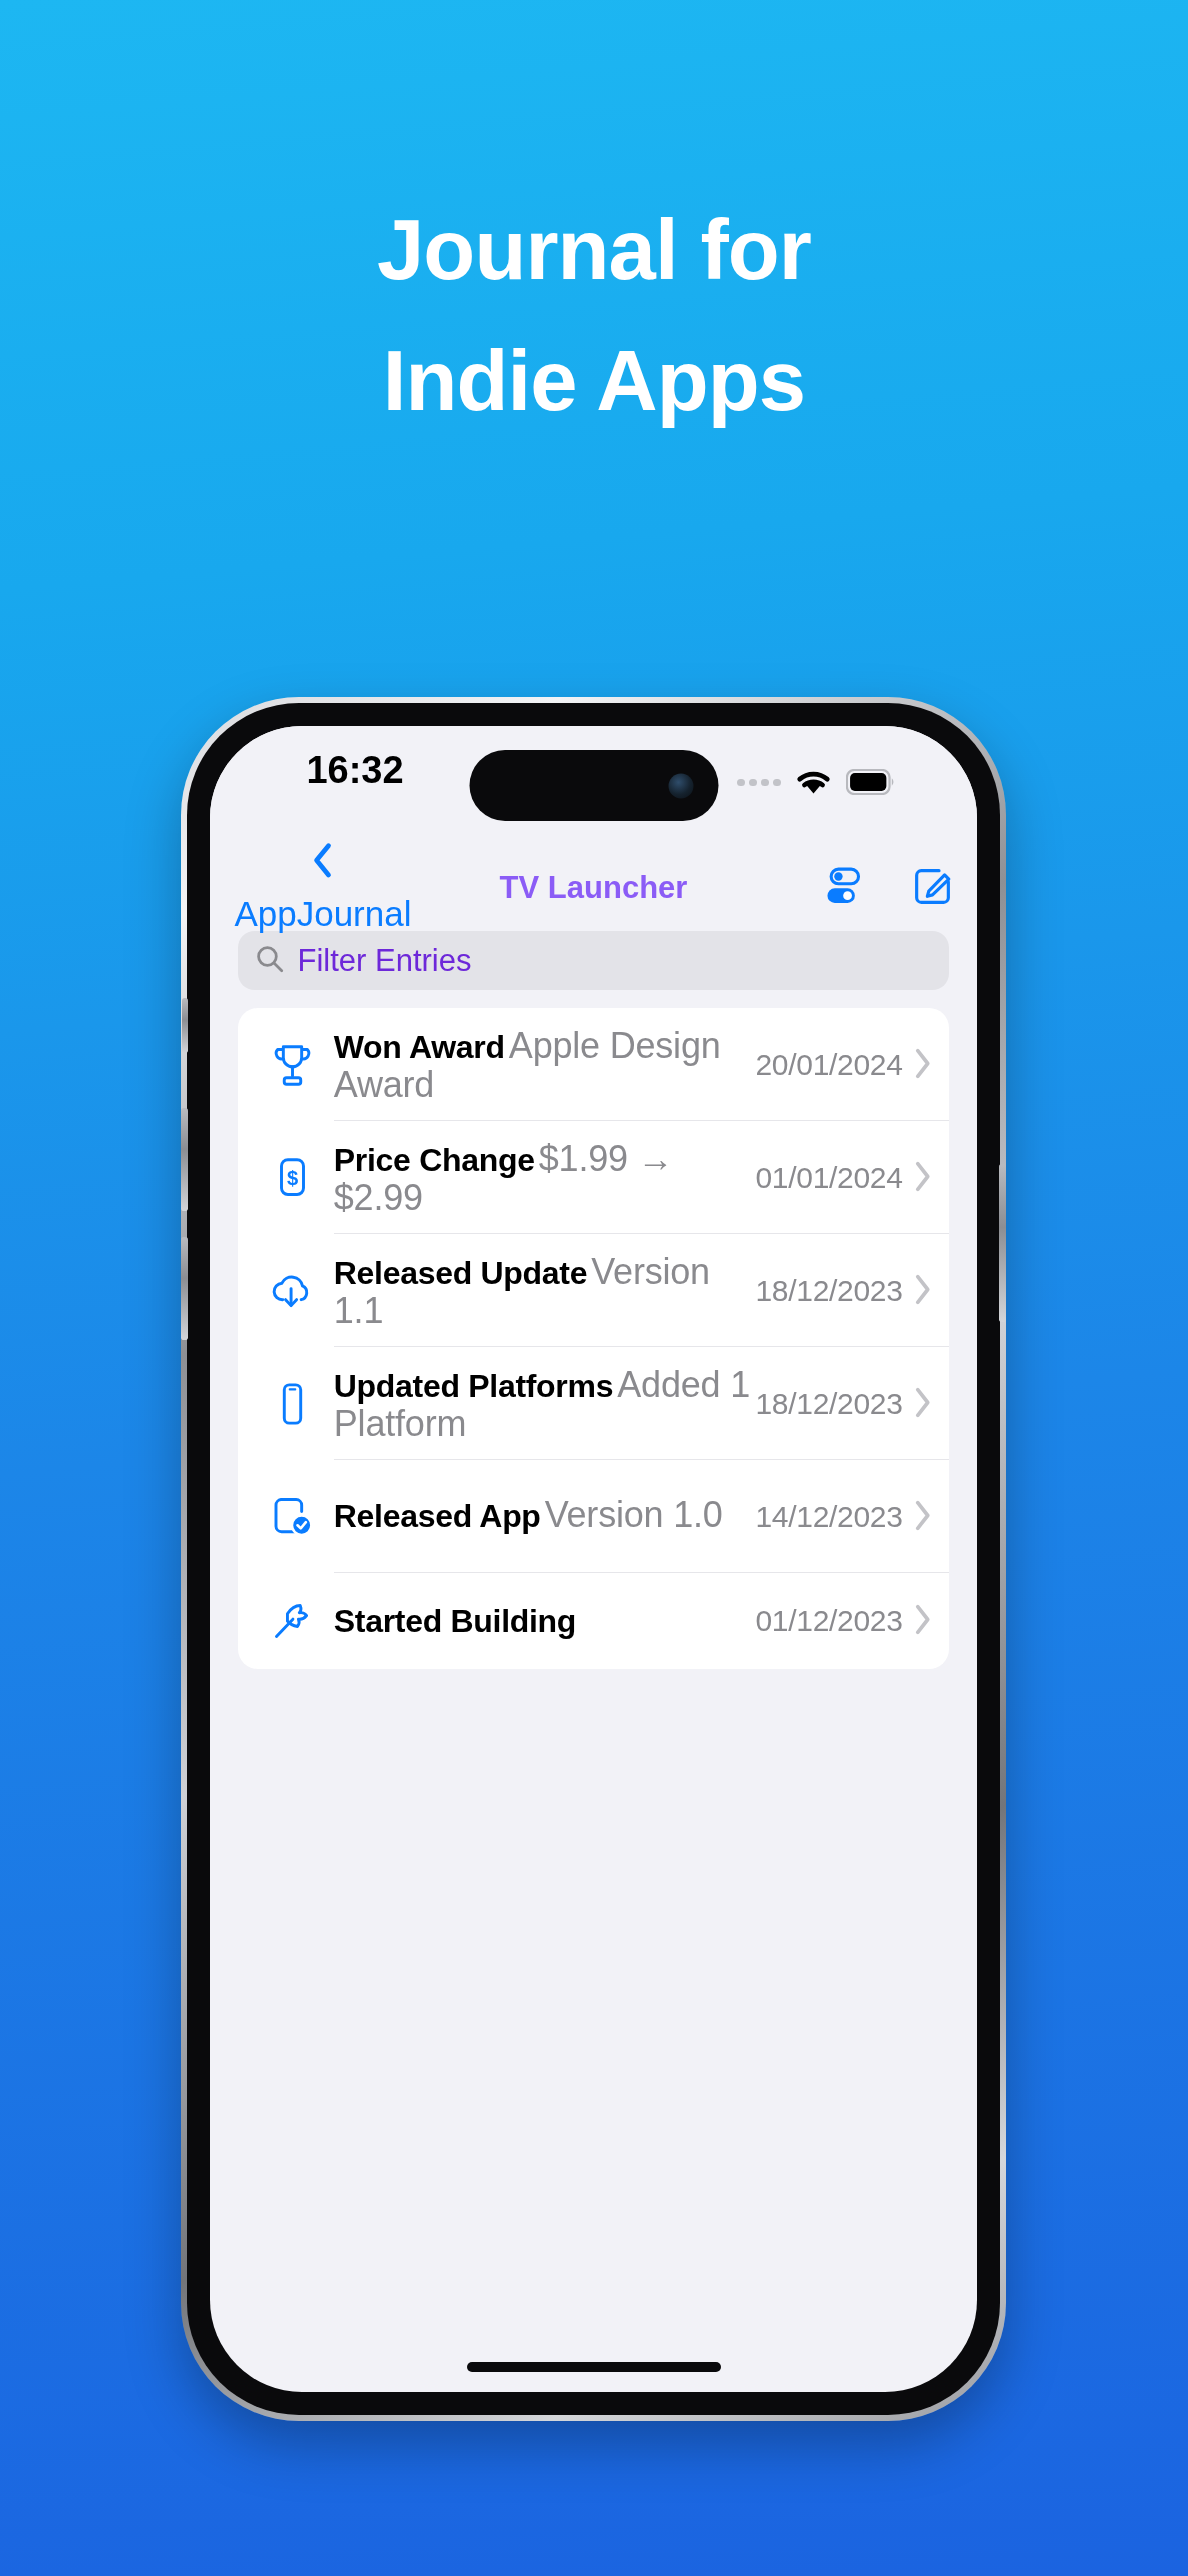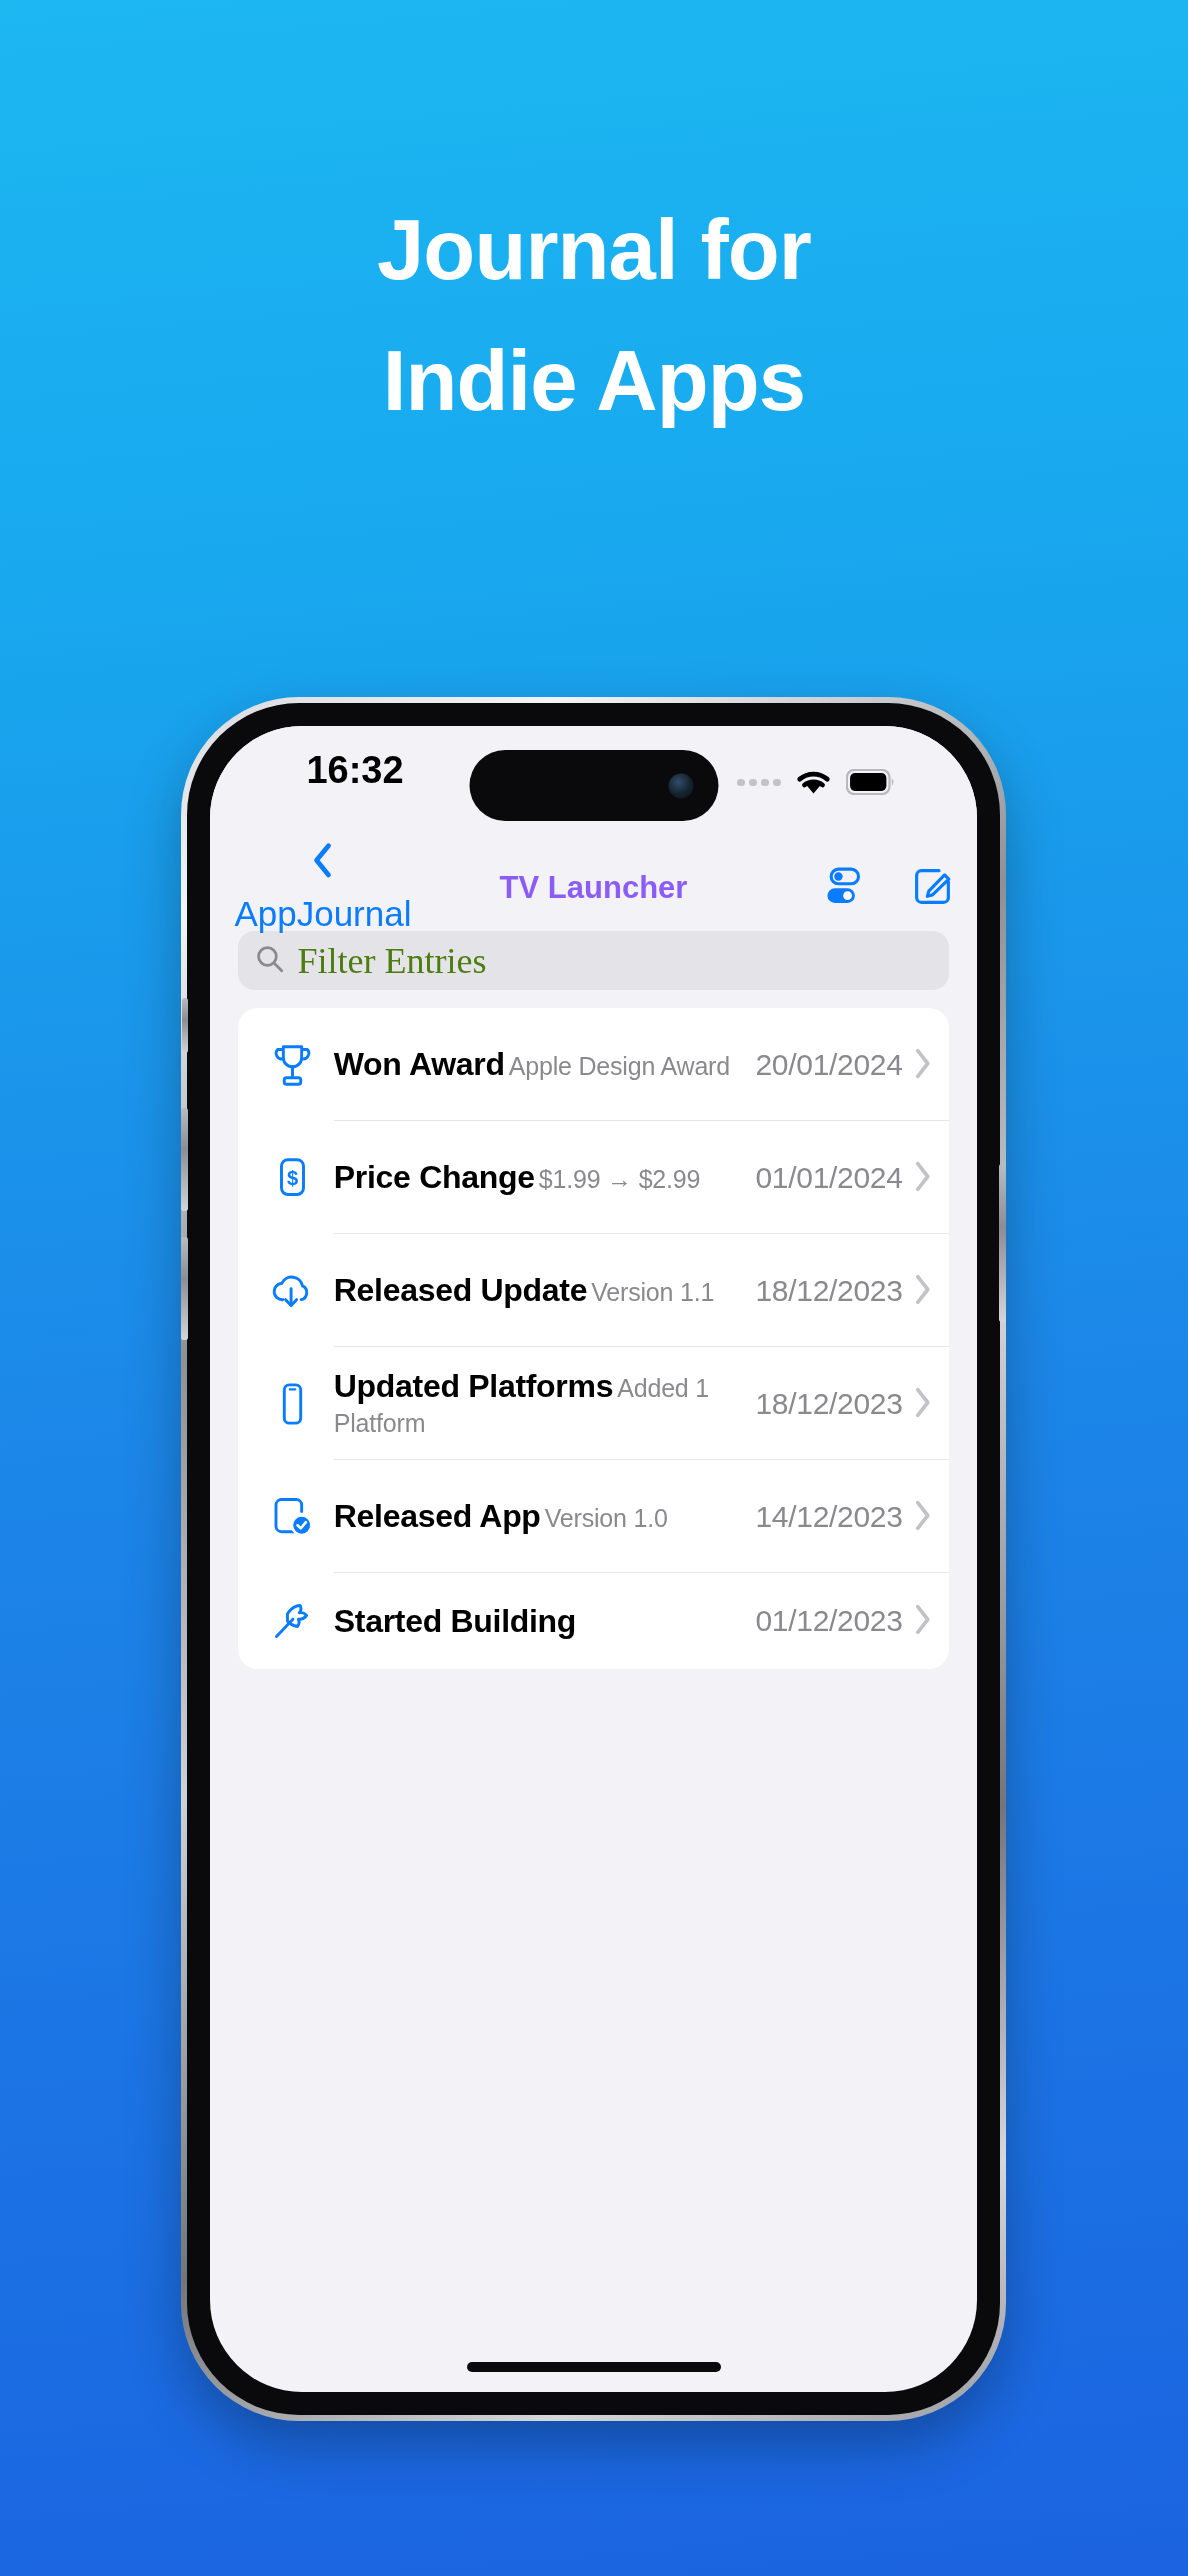--- a/index.html
+++ b/index.html
@@ -109,21 +109,21 @@
     display:flex; align-items:center; gap:48px;
   }
   .nav-icon { display:block; }
 
   
   .search-shell { background:#F2F2F7; padding:3.7px 28px 18.4px 28px; }
   .search-field {
     height:59px; border-radius:16.6px; background:#E3E3E8;
     display:flex; align-items:center; padding:0 16.6px; gap:13px;
   }
-  .search-field .ph { color:#4d7c0f; font-size:36px;font-family:Liberation Serif, serif; }
+  .search-field .ph { color:#6d28d9; font-size:31px; }
 
   
   .list-shell { background:#F2F2F7; padding:0 28px; }
   .card {
     background:#FFFFFF;
     border-radius:20px;
     overflow:hidden;
   }
   .row {
     display:flex; align-items:center;
@@ -132,21 +132,21 @@
     position:relative;
   }
   .row.short { height:96px; }
   .row-ico {
     width:68px; min-width:68px;
     display:flex; align-items:center; justify-content:center;
     color:#0A7CFF;
   }
   .row-txt { flex:1; min-width:0; padding-left:7.4px; }
   .row-title { font-size:32px; font-weight:bold; color:#000; line-height:39px; letter-spacing:-0.3px; }
-  .row-sub { font-size:25px; color:#8A8A8E; line-height:35px; margin-top:1.8px; letter-spacing:-0.2px; }
+  .row-sub { font-size:36px; color:#8A8A8E; line-height:35px; margin-top:1.8px; letter-spacing:-0.2px; }
   .row-right { display:flex; align-items:center; gap:11px; flex-shrink:0; }
   .row-date { font-size:30px; color:#8A8A8E; letter-spacing:-0.3px; white-space:nowrap; }
   .row-chev { color:#C3C3C7; display:block; }
   .sep {
     position:absolute; left:96px; right:0; bottom:0; height:1.8px; background:#E6E6EA;
   }
 
   
   .home-ind {
     position:absolute; bottom:20px; left:50%; transform:translateX(-50%);

